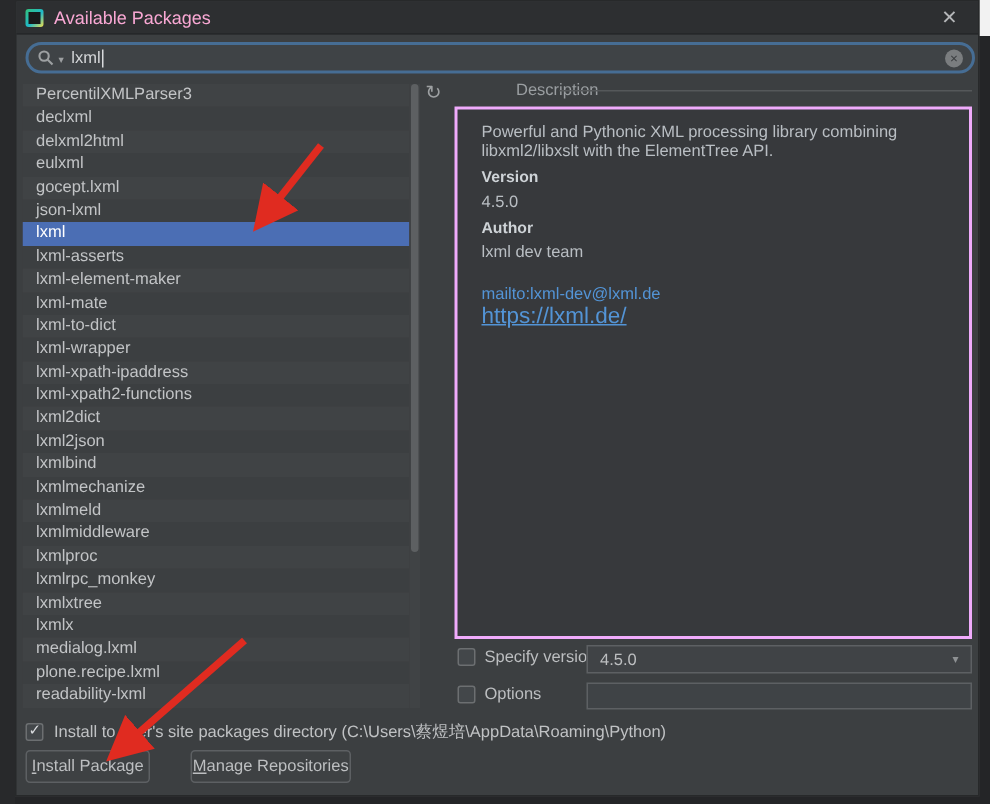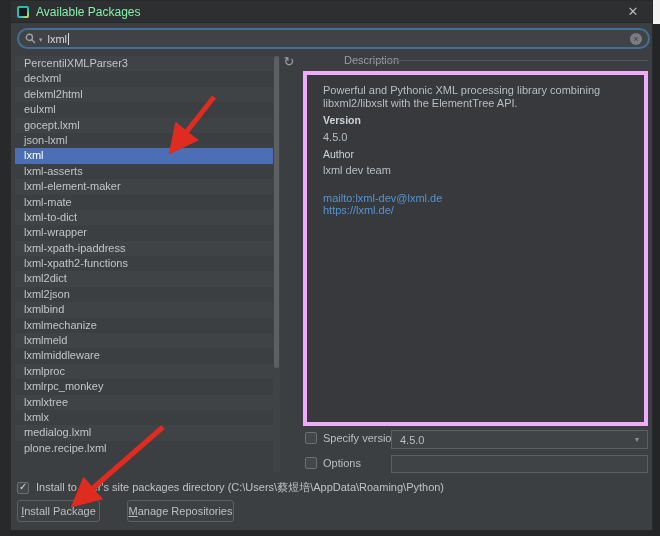--- a/index.html
+++ b/index.html
@@ -15,21 +15,21 @@
   
   .dialog { position:absolute; left:10px; top:0; width:643px; height:531px;
             background:#3c3f41; border:1px solid #27292a; }
 
   .titlebar { position:absolute; left:0; top:0; right:0; height:22px; background:#2d2f31;
               border-bottom:1px solid #252729; display:flex; align-items:center; padding:0 6px; }
   .app-icon { width:12px; height:12px; border-radius:2px; margin-right:7px;
               background:linear-gradient(135deg,#34c27a 0%,#1fb8c9 55%,#f5e04a 100%);
               position:relative; flex:none; }
   .app-icon::after { content:""; position:absolute; left:2px; top:2px; right:2px; bottom:2px; background:#17191a; }
-  .title-text { color:#86efac; font-size:12px; }
+  .title-text { color:#f9a8d4; font-size:12px; }
   .close-x { position:absolute; right:10px; top:2px; color:#b4b6b8; font-size:13px; line-height:18px;
              width:18px; text-align:center; cursor:default; }
 
   
   .search-wrap { position:absolute; left:6px; top:27px; width:633px; height:21px;
                  background:#3f4346; border:2px solid #466d94; border-radius:11px;
                  display:flex; align-items:center; padding:0 6px; }
   .mag-icon { display:flex; align-items:center; flex:none; margin-right:2px; }
   .mag-caret { color:#9da0a2; font-size:7px; margin:2px 5px 0 1px; flex:none; }
   .search-value { color:#d4d6d8; font-size:11px; position:relative; }
@@ -46,29 +46,29 @@
   .list-scrollbar { position:absolute; left:262px; top:55px; width:7px; height:416px; background:#404345; }
   .list-scroll-thumb { position:absolute; left:1px; top:0; width:5px; height:312px; background:#5d6062; border-radius:3px; }
 
   .refresh-btn { position:absolute; left:270px; top:53px; width:16px; height:16px; color:#9da0a2;
                  font-size:13px; line-height:16px; text-align:center; }
 
   
   .desc-group-title { position:absolute; left:298px; top:53px; font-size:11px; color:#9a9ea1;margin-left:35px; }
   .desc-group-line { position:absolute; left:362px; top:59px; width:275px; height:1px; background:#55585a; }
   .desc-box { position:absolute; left:292px; top:70px; width:345px; height:355px;
-              background:#37393c; border:4px solid #f0abfc; }
+              background:#37393c; border:2px solid #f0abfc; }
   .desc-box > div { position:absolute; left:16px; right:18px; }
   .desc-summary { top:9px; font-size:11px; line-height:13px; color:#b9bec3; }
   .desc-version-label { top:39px; font-size:10.5px; font-weight:bold; color:#ced3d7; }
   .desc-version-value { top:56px; font-size:11px; color:#b9bec3; }
-  .desc-author-label { top:73px; font-size:10.5px; font-weight:normal; color:#ced3d7; }
+  .desc-author-label { top:73px; font-size:10.5px; font-weight:bold; color:#ced3d7; }
   .desc-author-value { top:89px; font-size:11px; color:#b9bec3; }
   .desc-link1 { top:117px; font-size:11px; color:#5394d6; }
-  .desc-link2 { top:129px; font-size:11px; color:#5394d6; }
+  .desc-link2 { top:129px; font-size:15px; color:#5394d6;text-decoration:underline; }
 
   
   .cbx { width:12px; height:12px; border:1px solid #6c6f71; border-radius:2px; background:#43474a;
          flex:none; position:relative; }
   .cbx.checked::after { content:attr(data-check); position:absolute; left:1px; top:-2px;
                         color:#dbdde0; font-size:10px; }
 
   .spec-row { position:absolute; left:294px; top:431px; display:flex; align-items:center; }
   .spec-label { font-size:11px; color:#bcbec0; margin-left:6px; }
   .combo { position:absolute; left:380px; top:429px; width:257px; height:19px; background:#404346;
@@ -143,20 +143,21 @@
         <div class="list-row">lxmlbind</div>
         <div class="list-row">lxmlmechanize</div>
         <div class="list-row">lxmlmeld</div>
         <div class="list-row">lxmlmiddleware</div>
         <div class="list-row">lxmlproc</div>
         <div class="list-row">lxmlrpc_monkey</div>
         <div class="list-row">lxmlxtree</div>
         <div class="list-row">lxmlx</div>
         <div class="list-row">medialog.lxml</div>
         <div class="list-row">plone.recipe.lxml</div>
+        <div class="list-row">readability-lxml</div>
       </div>
     <div class="list-scrollbar">
       <div class="list-scroll-thumb"></div>
     </div>
     <div class="refresh-btn">↻</div>
 
     <div class="desc-group-title">Description</div>
     <div class="desc-group-line"></div>
     <div class="desc-box">
       <div class="desc-summary">Powerful and Pythonic XML processing library combining libxml2/libxslt with the ElementTree API.</div>

